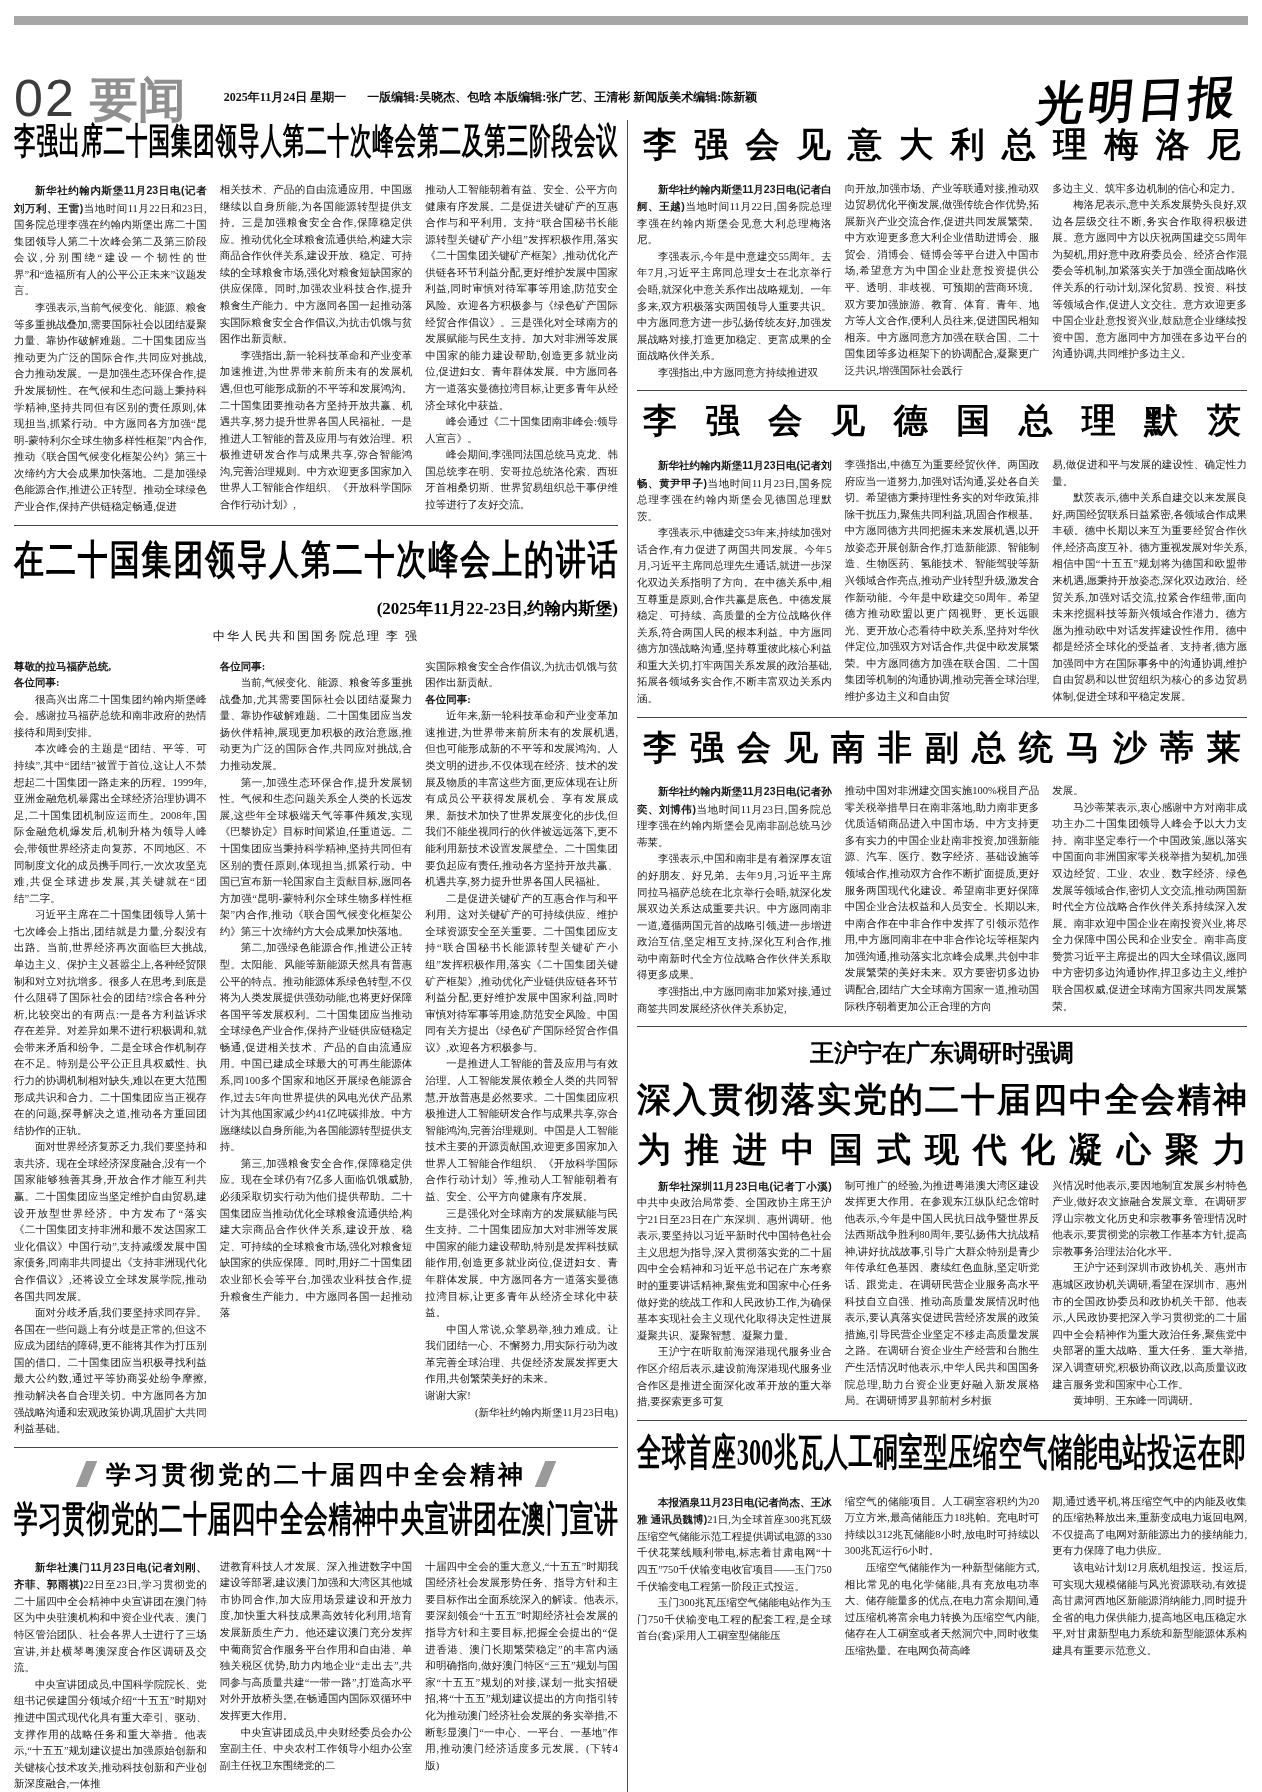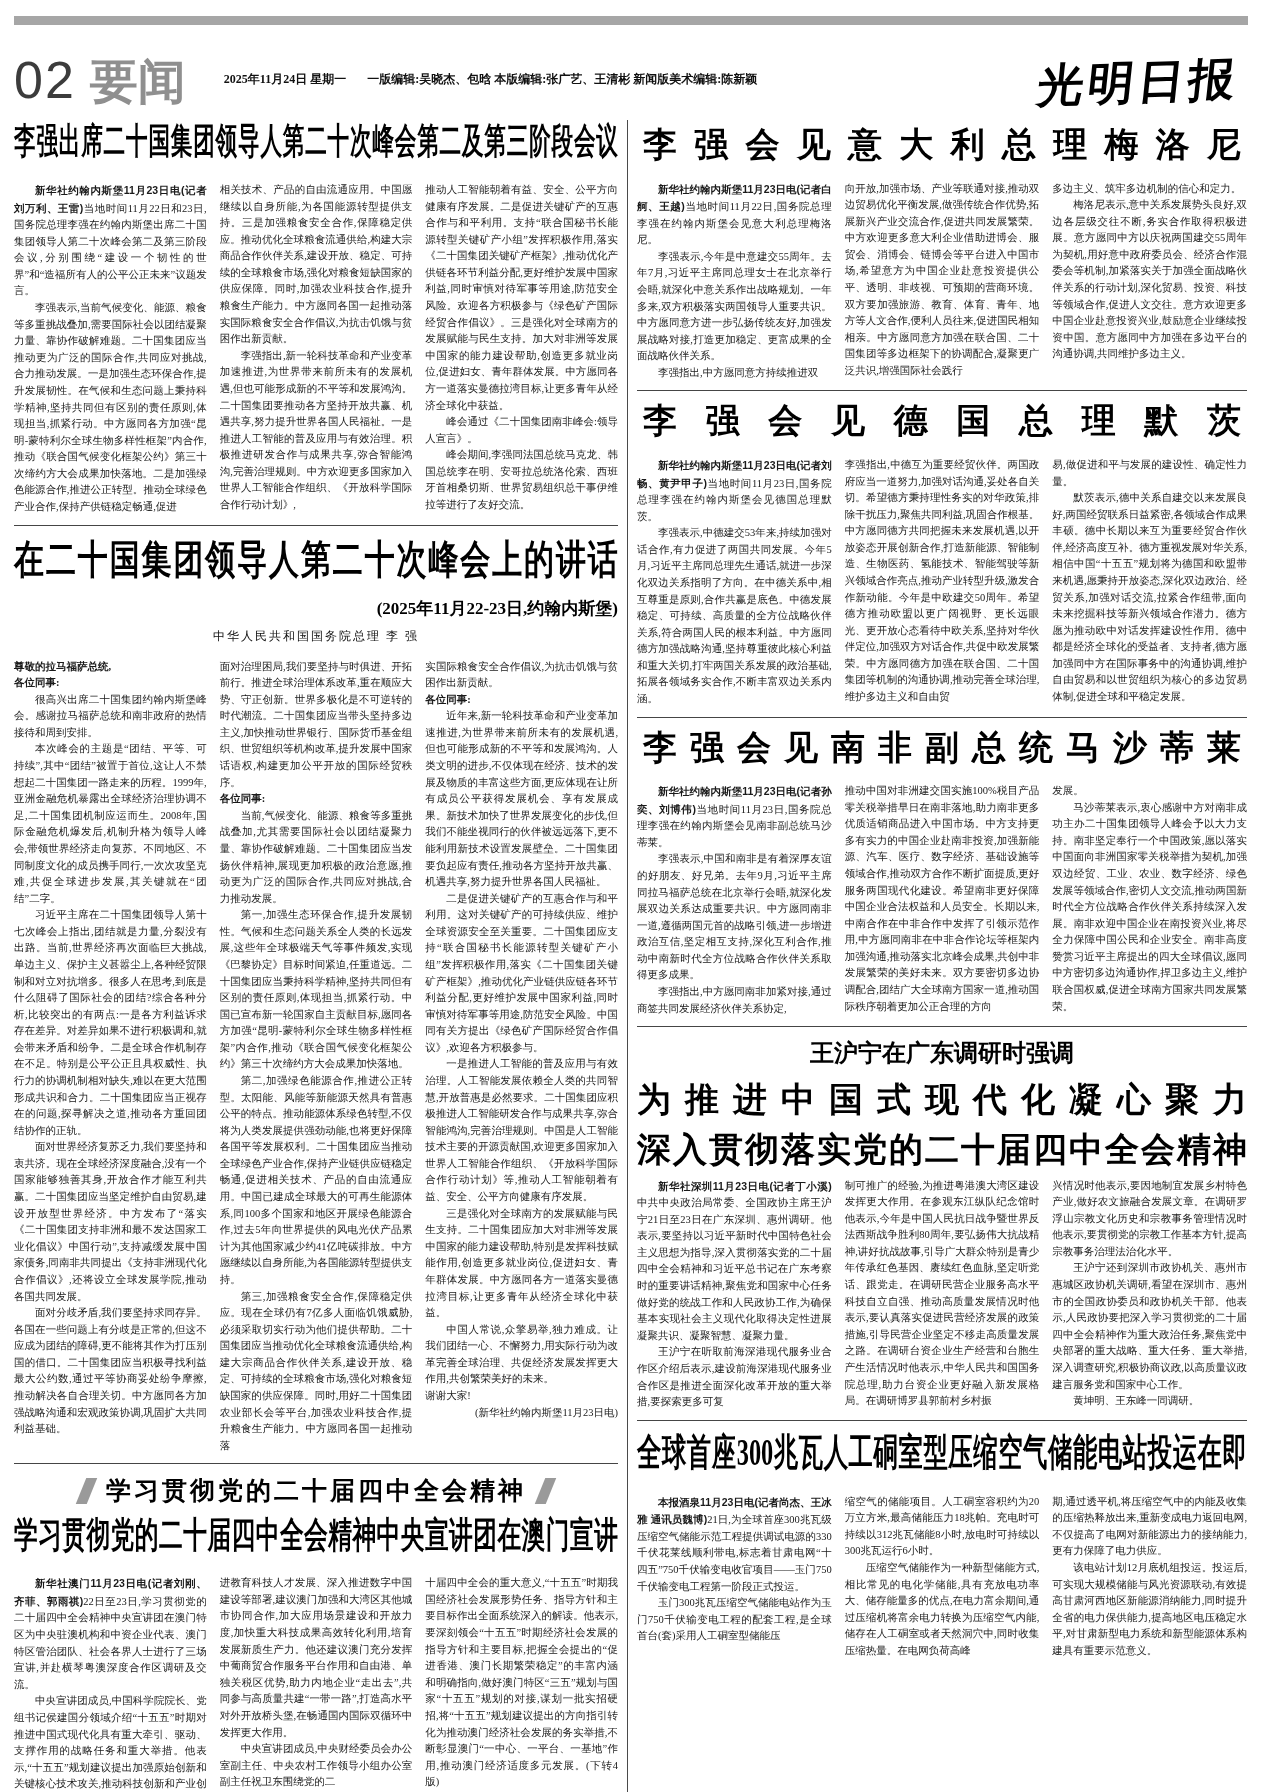--- a/index.html
+++ b/index.html
@@ -1,20 +1,20 @@
 <!DOCTYPE html>
 <html><head>
 <meta charset="utf-8">
 <style>
   html,body{margin:0;padding:0;background:#e8e8e8;}
   .page{position:relative;width:1262px;height:1792px;background:#ffffff;overflow:hidden;
         font-family:"Liberation Serif","DejaVu Serif",serif;color:#1a1a1a;}
   
   .topbar{position:absolute;top:16px;left:14px;right:14px;height:9px;background:#a6a6a6;}
-  .header{position:absolute;top:30px;left:14px;right:14px;height:76px;display:flex;align-items:flex-end;}
+  .header{position:absolute;top:48px;left:14px;right:14px;height:76px;display:flex;align-items:flex-end;}
   .pagenum{font-family:"Liberation Sans","DejaVu Sans",sans-serif;font-size:52px;line-height:1;color:#3c3c3c;letter-spacing:2px;}
   .section{font-family:"Liberation Sans","DejaVu Sans",sans-serif;font-weight:700;font-size:48px;line-height:1;color:#8f8f8f;margin-left:14px;}
   .dateline{font-size:12px;font-weight:700;color:#111;margin-left:38px;margin-bottom:18px;white-space:nowrap;}
   .dateline span{margin-right:18px;}
   .masthead{margin-left:auto;margin-right:10px;font-weight:700;font-size:46px;line-height:1;color:#000;
             transform:skewX(-8deg) rotate(-2deg);letter-spacing:4px;}
   
   .main{position:absolute;top:118px;left:14px;width:1234px;display:flex;}
   .region-l{width:604px;}
   .vsep{width:1px;background:#4a4a4a;margin:2px 9px 0 9px;}
@@ -100,21 +100,20 @@
           <div class="col">
             <p class="salute">尊敬的拉马福萨总统,</p>
             <p class="salute">各位同事:</p>
             <p>很高兴出席二十国集团约翰内斯堡峰会。感谢拉马福萨总统和南非政府的热情接待和周到安排。</p>
             <p>本次峰会的主题是“团结、平等、可持续”,其中“团结”被置于首位,这让人不禁想起二十国集团一路走来的历程。1999年,亚洲金融危机暴露出全球经济治理协调不足,二十国集团机制应运而生。2008年,国际金融危机爆发后,机制升格为领导人峰会,带领世界经济走向复苏。不同地区、不同制度文化的成员携手同行,一次次攻坚克难,共促全球进步发展,其关键就在“团结”二字。</p>
             <p>习近平主席在二十国集团领导人第十七次峰会上指出,团结就是力量,分裂没有出路。当前,世界经济再次面临巨大挑战,单边主义、保护主义甚嚣尘上,各种经贸限制和对立对抗增多。很多人在思考,到底是什么阻碍了国际社会的团结?综合各种分析,比较突出的有两点:一是各方利益诉求存在差异。对差异如果不进行积极调和,就会带来矛盾和纷争。二是全球合作机制存在不足。特别是公平公正且具权威性、执行力的协调机制相对缺失,难以在更大范围形成共识和合力。二十国集团应当正视存在的问题,探寻解决之道,推动各方重回团结协作的正轨。</p>
             <p>面对世界经济复苏乏力,我们要坚持和衷共济。现在全球经济深度融合,没有一个国家能够独善其身,开放合作才能互利共赢。二十国集团应当坚定维护自由贸易,建设开放型世界经济。中方发布了“落实《二十国集团支持非洲和最不发达国家工业化倡议》中国行动”,支持减缓发展中国家债务,同南非共同提出《支持非洲现代化合作倡议》,还将设立全球发展学院,推动各国共同发展。</p>
             <p>面对分歧矛盾,我们要坚持求同存异。各国在一些问题上有分歧是正常的,但这不应成为团结的障碍,更不能将其作为打压别国的借口。二十国集团应当积极寻找利益最大公约数,通过平等协商妥处纷争摩擦,推动解决各自合理关切。中方愿同各方加强战略沟通和宏观政策协调,巩固扩大共同利益基础。</p>
           </div>
           <div class="col">
-            <p class="cont">面对治理困局,我们要坚持与时俱进、开拓前行。推进全球治理体系改革,重在顺应大势、守正创新。世界多极化是不可逆转的时代潮流。二十国集团应当带头坚持多边主义,加快推动世界银行、国际货币基金组织、世贸组织等机构改革,提升发展中国家话语权,构建更加公平开放的国际经贸秩序。</p>
             <p class="salute">各位同事:</p>
             <p>当前,气候变化、能源、粮食等多重挑战叠加,尤其需要国际社会以团结凝聚力量、靠协作破解难题。二十国集团应当发扬伙伴精神,展现更加积极的政治意愿,推动更为广泛的国际合作,共同应对挑战,合力推动发展。</p>
             <p>第一,加强生态环保合作,提升发展韧性。气候和生态问题关系全人类的长远发展,这些年全球极端天气等事件频发,实现《巴黎协定》目标时间紧迫,任重道远。二十国集团应当秉持科学精神,坚持共同但有区别的责任原则,体现担当,抓紧行动。中国已宣布新一轮国家自主贡献目标,愿同各方加强“昆明-蒙特利尔全球生物多样性框架”内合作,推动《联合国气候变化框架公约》第三十次缔约方大会成果加快落地。</p>
             <p>第二,加强绿色能源合作,推进公正转型。太阳能、风能等新能源天然具有普惠公平的特点。推动能源体系绿色转型,不仅将为人类发展提供强劲动能,也将更好保障各国平等发展权利。二十国集团应当推动全球绿色产业合作,保持产业链供应链稳定畅通,促进相关技术、产品的自由流通应用。中国已建成全球最大的可再生能源体系,同100多个国家和地区开展绿色能源合作,过去5年向世界提供的风电光伏产品累计为其他国家减少约41亿吨碳排放。中方愿继续以自身所能,为各国能源转型提供支持。</p>
             <p>第三,加强粮食安全合作,保障稳定供应。现在全球仍有7亿多人面临饥饿威胁,必须采取切实行动为他们提供帮助。二十国集团应当推动优化全球粮食流通供给,构建大宗商品合作伙伴关系,建设开放、稳定、可持续的全球粮食市场,强化对粮食短缺国家的供应保障。同时,用好二十国集团农业部长会等平台,加强农业科技合作,提升粮食生产能力。中方愿同各国一起推动落</p>
           </div>
           <div class="col">
             <p class="cont">实国际粮食安全合作倡议,为抗击饥饿与贫困作出新贡献。</p>
             <p class="salute">各位同事:</p>
             <p>近年来,新一轮科技革命和产业变革加速推进,为世界带来前所未有的发展机遇,但也可能形成新的不平等和发展鸿沟。人类文明的进步,不仅体现在经济、技术的发展及物质的丰富这些方面,更应体现在让所有成员公平获得发展机会、享有发展成果。新技术加快了世界发展变化的步伐,但我们不能坐视同行的伙伴被远远落下,更不能利用新技术设置发展壁垒。二十国集团要负起应有责任,推动各方坚持开放共赢、机遇共享,努力提升世界各国人民福祉。</p>
@@ -204,22 +203,22 @@
           </div>
           <div class="col">
             <p class="cont">发展。</p>
             <p>马沙蒂莱表示,衷心感谢中方对南非成功主办二十国集团领导人峰会予以大力支持。南非坚定奉行一个中国政策,愿以落实中国面向非洲国家零关税举措为契机,加强双边经贸、工业、农业、数字经济、绿色发展等领域合作,密切人文交流,推动两国新时代全方位战略合作伙伴关系持续深入发展。南非欢迎中国企业在南投资兴业,将尽全力保障中国公民和企业安全。南非高度赞赏习近平主席提出的四大全球倡议,愿同中方密切多边沟通协作,捍卫多边主义,维护联合国权威,促进全球南方国家共同发展繁荣。</p>
           </div>
         </div>
 
       <hr class="rule">
 
       <div class="kicker">王沪宁在广东调研时强调</div>
+      <div class="wang-line">深入贯彻落实党的二十届四中全会精神</div>
       <div class="wang-line">为推进中国式现代化凝心聚力</div>
-      <div class="wang-line">深入贯彻落实党的二十届四中全会精神</div>
       <div class="cols body">
           <div class="col">
             <p><b>新华社深圳11月23日电(记者丁小溪)</b>中共中央政治局常委、全国政协主席王沪宁21日至23日在广东深圳、惠州调研。他表示,要坚持以习近平新时代中国特色社会主义思想为指导,深入贯彻落实党的二十届四中全会精神和习近平总书记在广东考察时的重要讲话精神,聚焦党和国家中心任务做好党的统战工作和人民政协工作,为确保基本实现社会主义现代化取得决定性进展凝聚共识、凝聚智慧、凝聚力量。</p>
             <p>王沪宁在听取前海深港现代服务业合作区介绍后表示,建设前海深港现代服务业合作区是推进全面深化改革开放的重大举措,要探索更多可复</p>
           </div>
           <div class="col">
             <p class="cont">制可推广的经验,为推进粤港澳大湾区建设发挥更大作用。在参观东江纵队纪念馆时他表示,今年是中国人民抗日战争暨世界反法西斯战争胜利80周年,要弘扬伟大抗战精神,讲好抗战故事,引导广大群众特别是青少年传承红色基因、赓续红色血脉,坚定听党话、跟党走。在调研民营企业服务高水平科技自立自强、推动高质量发展情况时他表示,要认真落实促进民营经济发展的政策措施,引导民营企业坚定不移走高质量发展之路。在调研台资企业生产经营和台胞生产生活情况时他表示,中华人民共和国国务院总理,助力台资企业更好融入新发展格局。在调研博罗县郭前村乡村振</p>
           </div>
           <div class="col">
             <p class="cont">兴情况时他表示,要因地制宜发展乡村特色产业,做好农文旅融合发展文章。在调研罗浮山宗教文化历史和宗教事务管理情况时他表示,要贯彻党的宗教工作基本方针,提高宗教事务治理法治化水平。</p>

